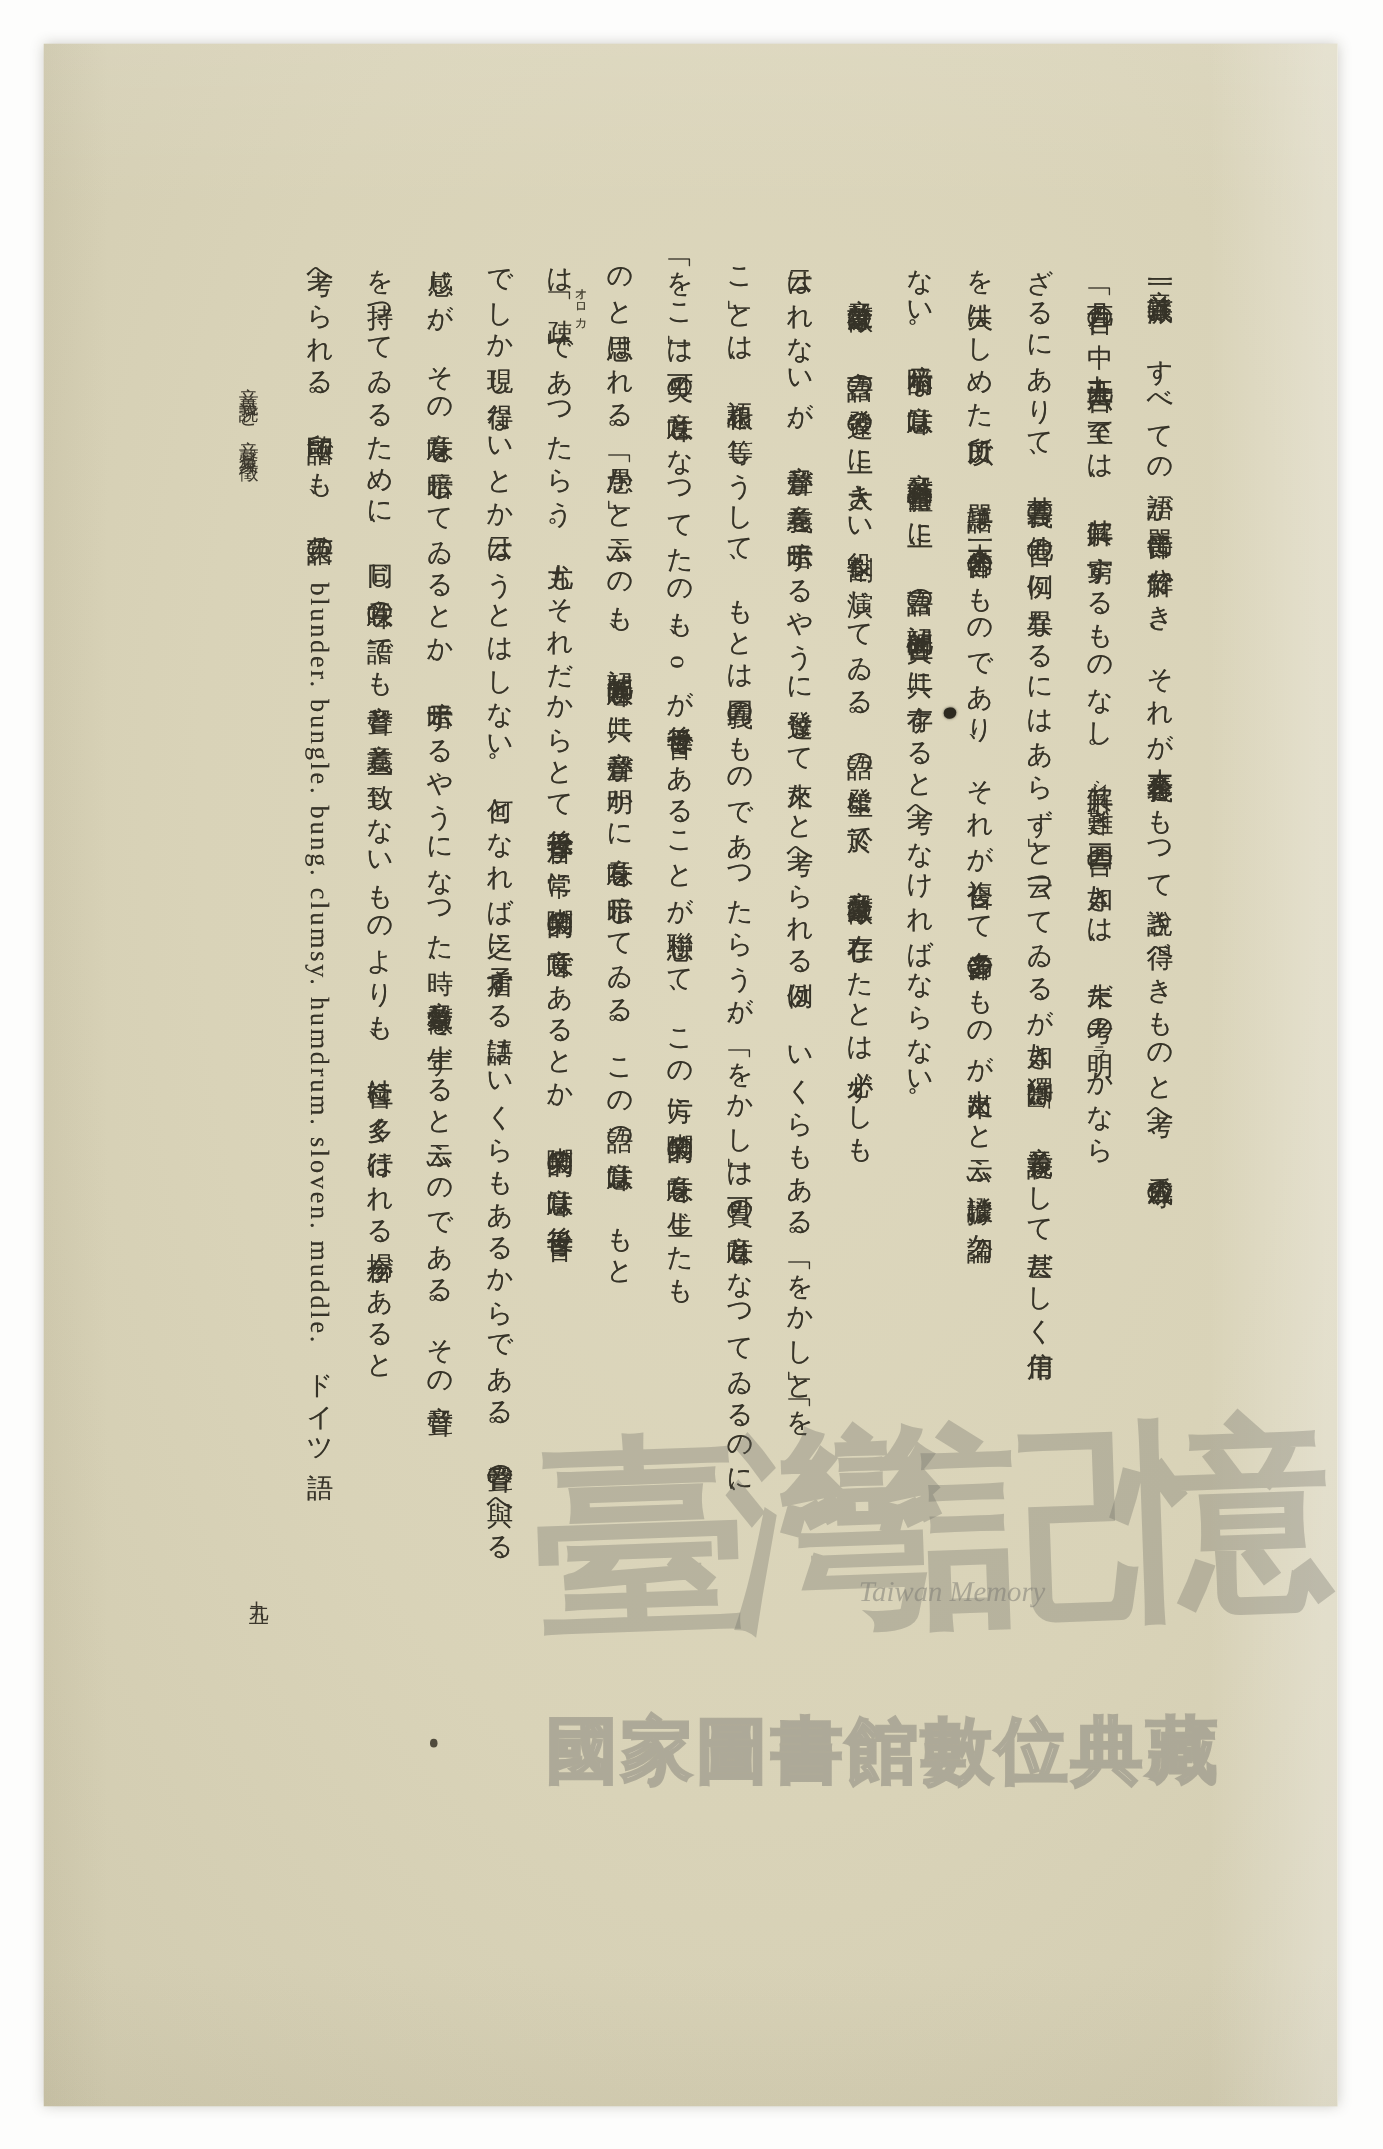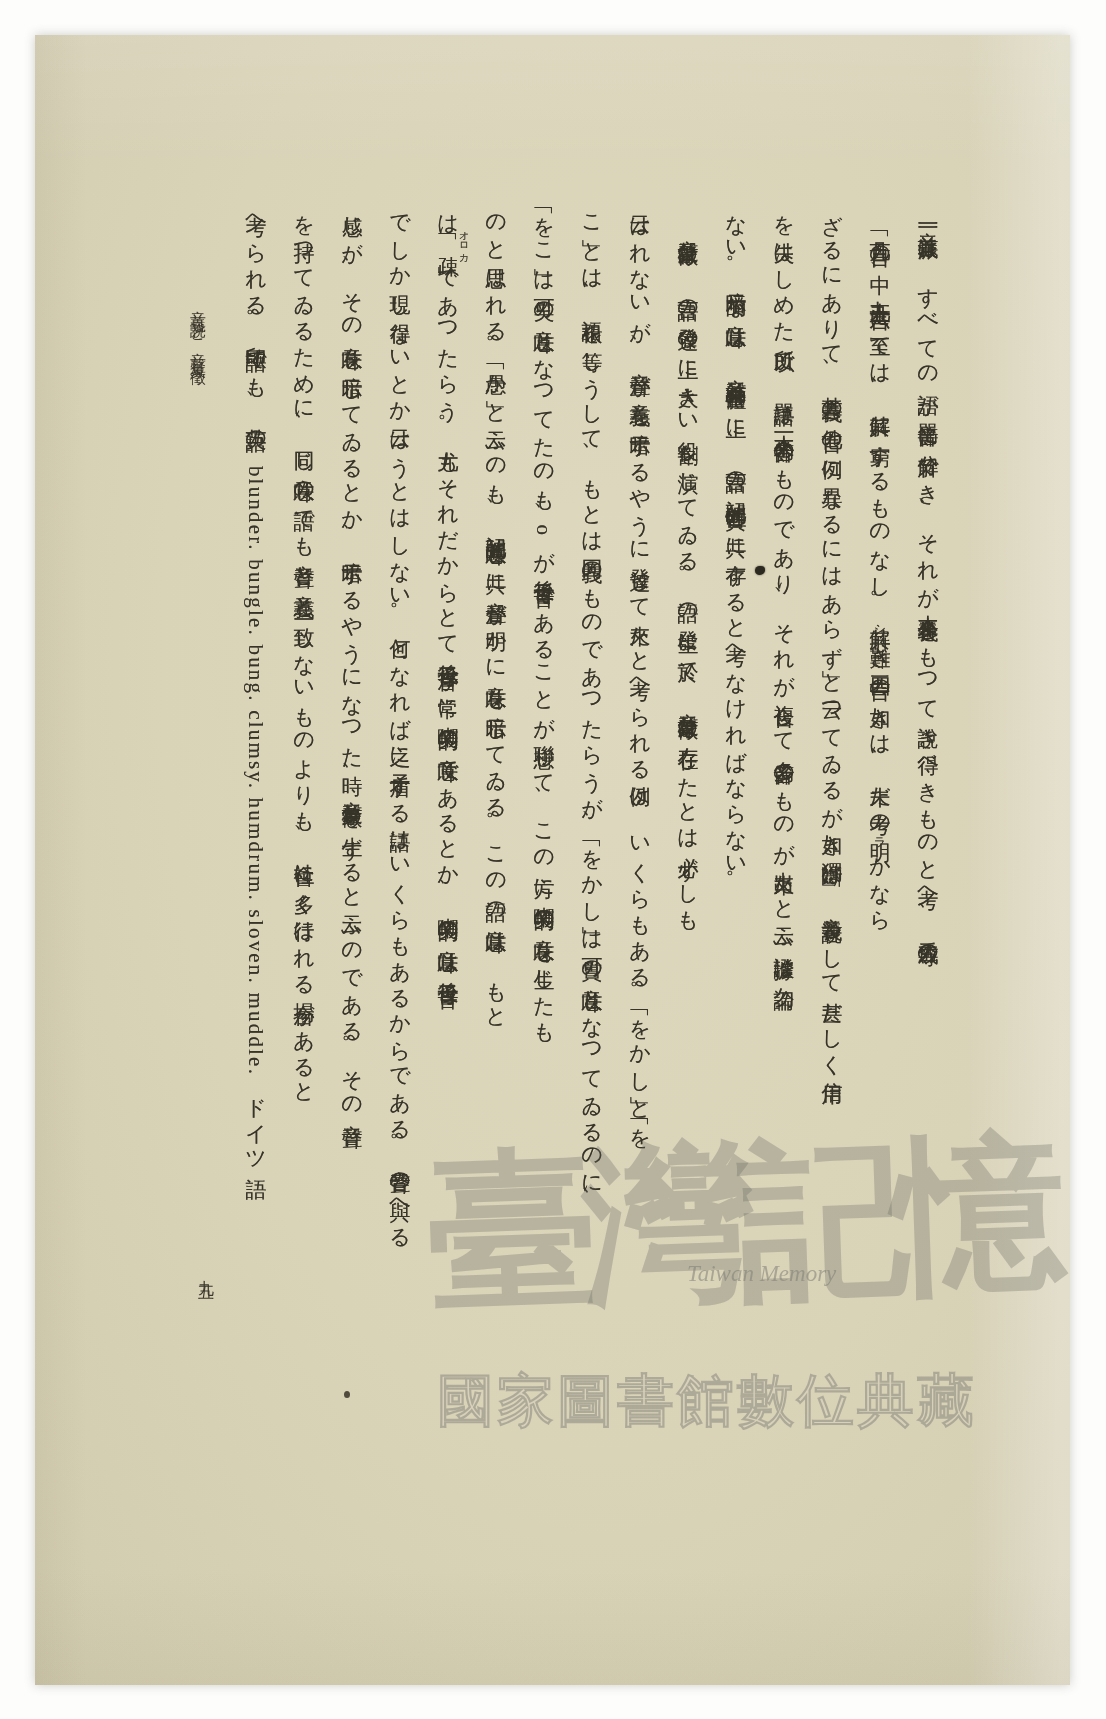--- a/index.html
+++ b/index.html
@@ -102,21 +102,21 @@
     font-style: italic;
     color: rgba(128, 126, 118, 0.55);
     pointer-events: none;
     white-space: nowrap;
   }
   .wm-inst {
     position: absolute;
     left: 402px;
     top: 1328px;
     font-size: 57px;
-    font-weight: normal;
+    font-weight: bold;
     letter-spacing: 3px;
     color: rgba(210, 206, 192, 0.20);
     -webkit-text-stroke: 2.2px rgba(122, 120, 112, 0.45);
     pointer-events: none;
     white-space: nowrap;
     text-align: center;
   }
   
   .speck-1 {
     position: absolute;

